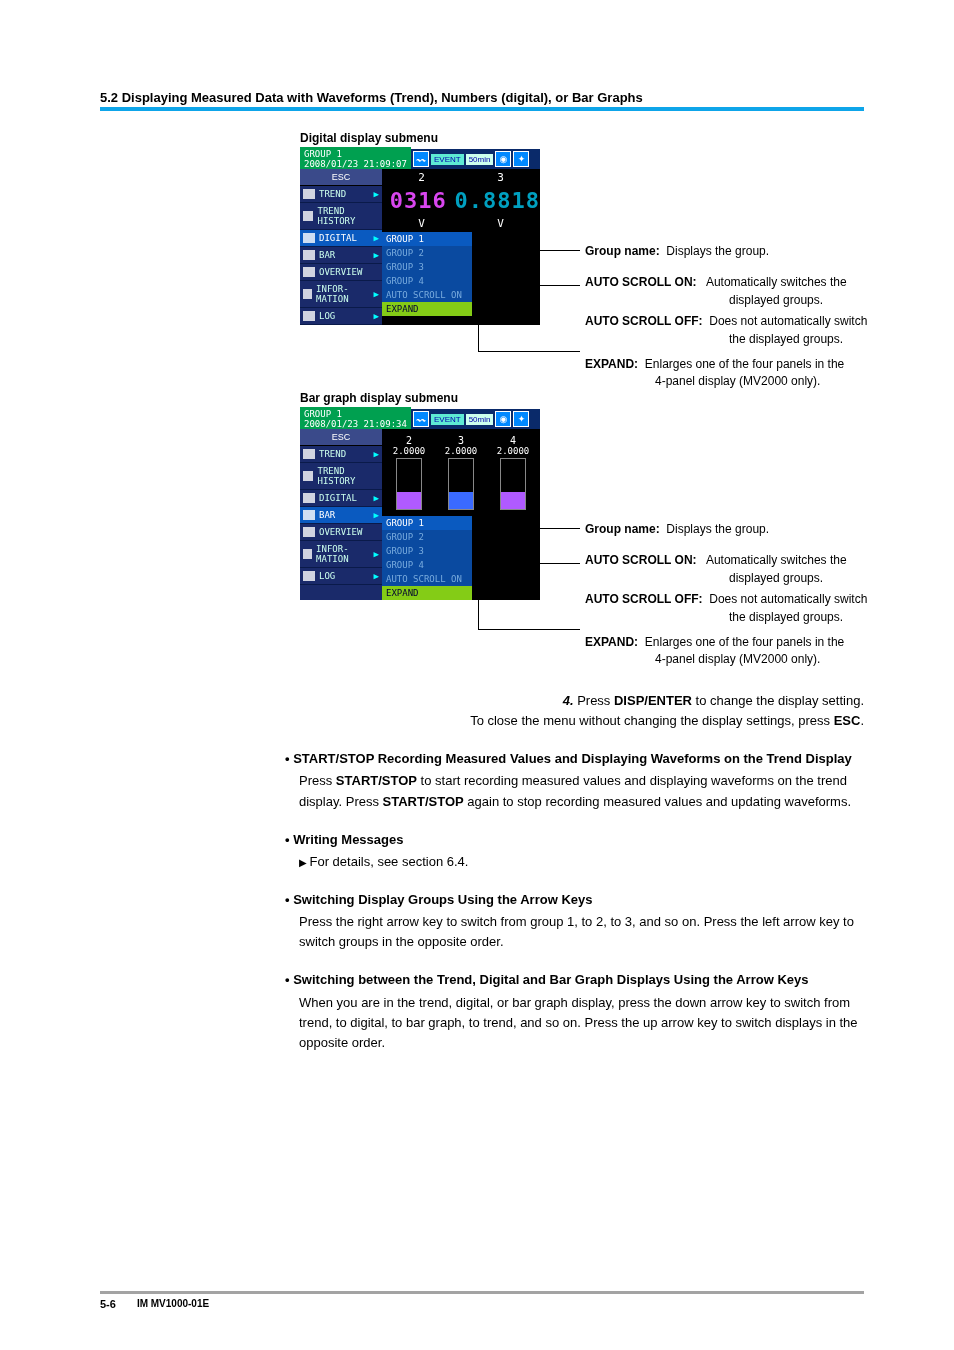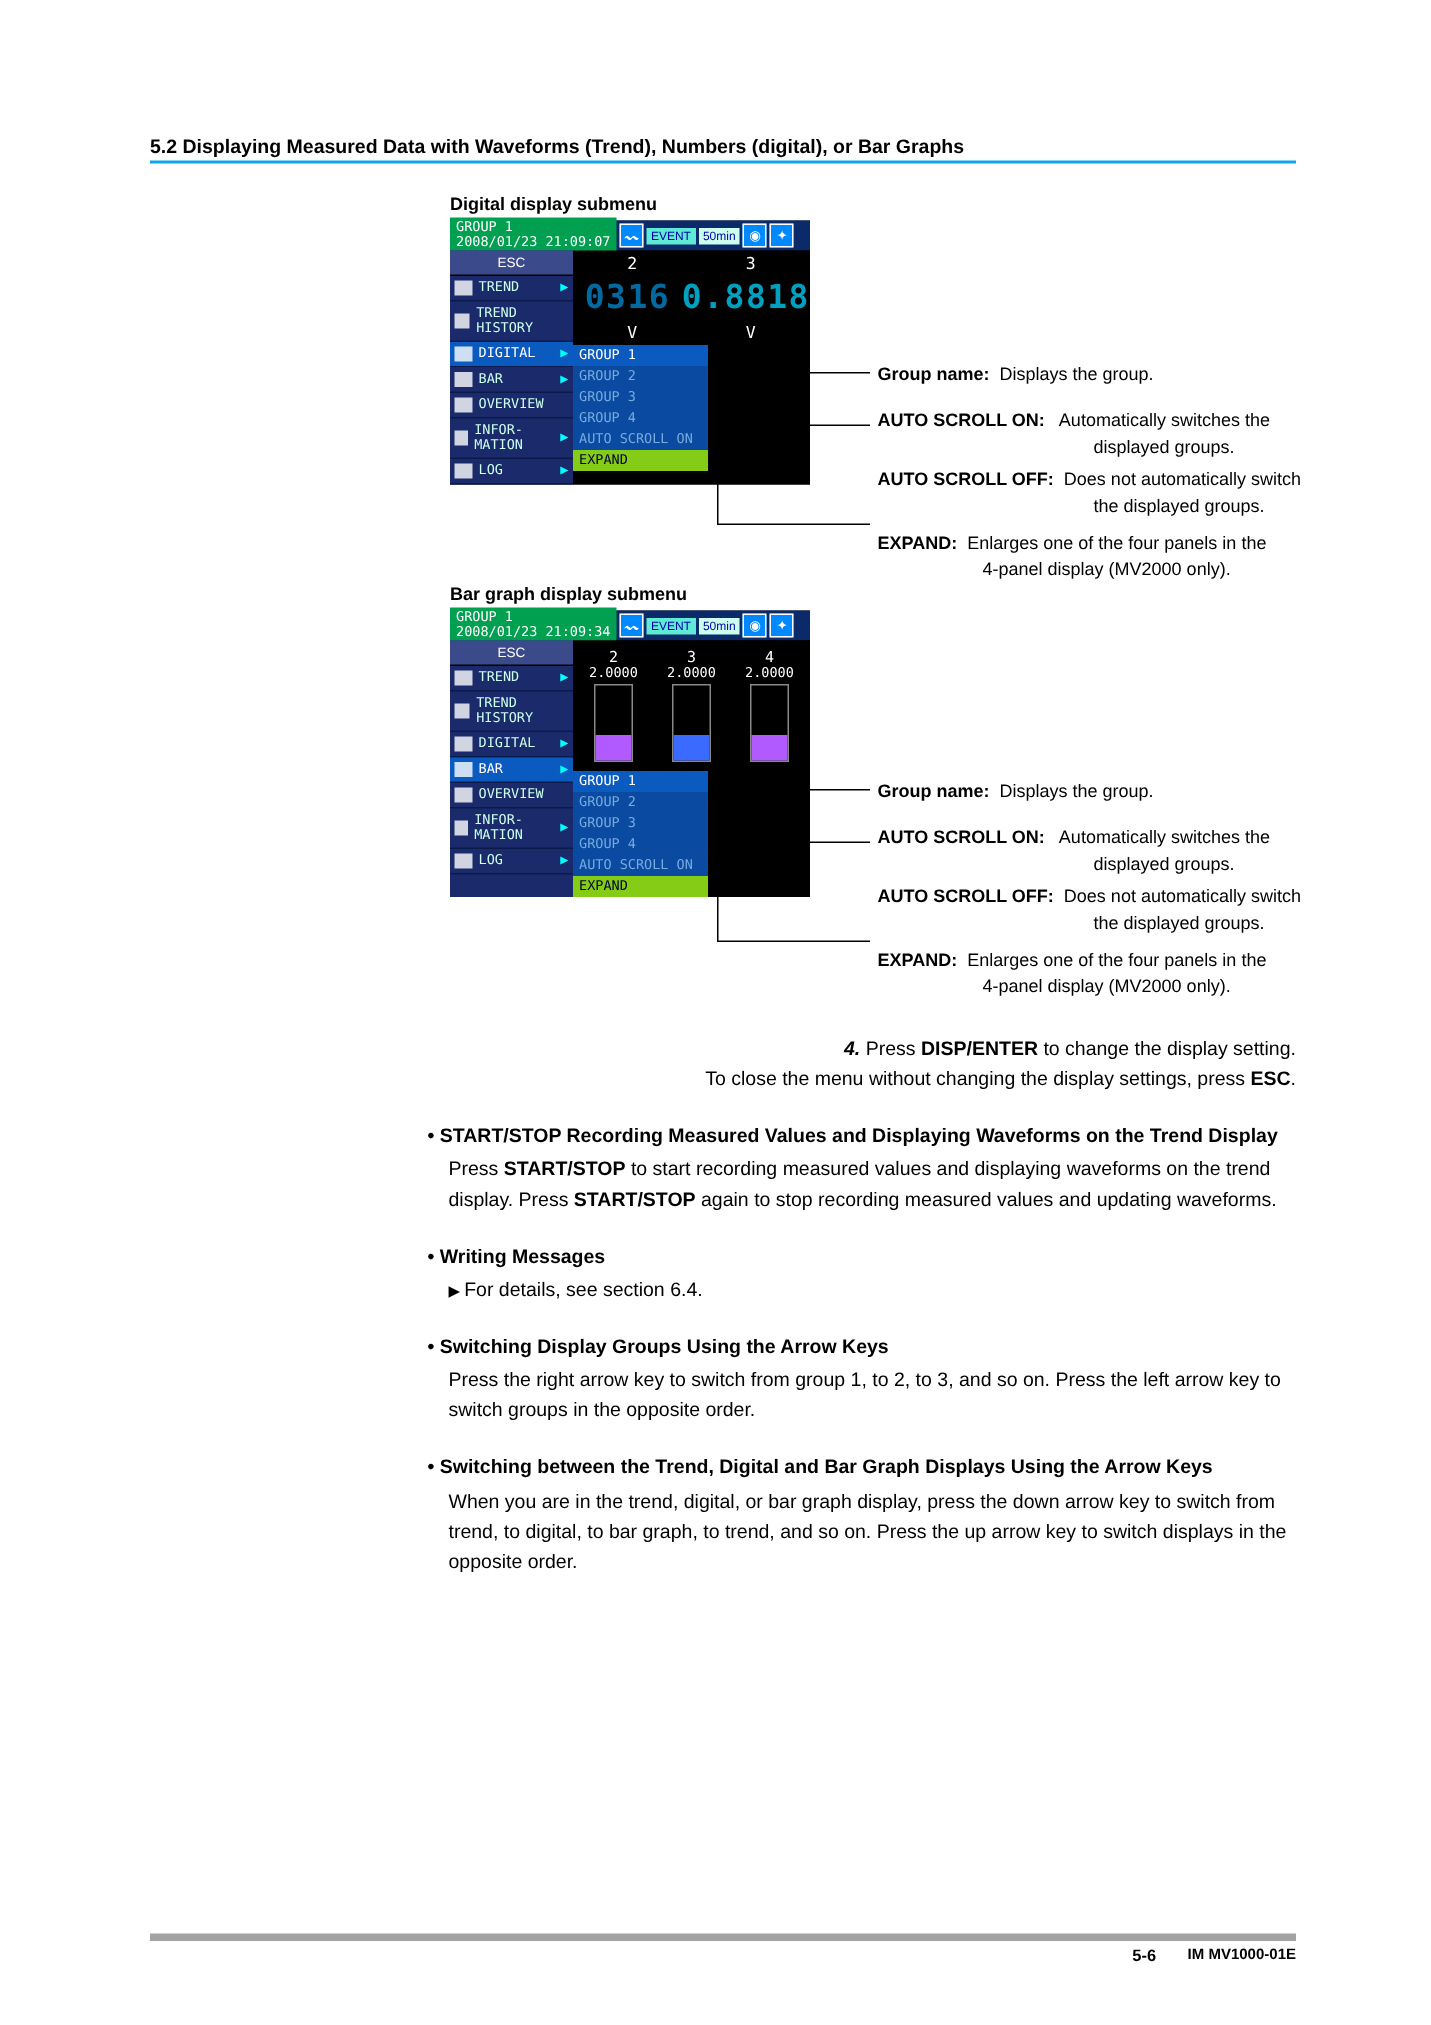--- a/index.html
+++ b/index.html
@@ -10,21 +10,21 @@
   }
   .page {
     padding: 90px 90px 40px 100px;
     box-sizing:border-box;
     width:954px;
     position:relative;
     min-height:1350px;
   }
   .section-head {
     font-weight:bold; font-size:13px;
-    border-bottom:2px solid #0ea5e9;
+    border-bottom:4px solid #0ea5e9;
     padding-bottom:2px; margin-bottom:20px;
   }
   .subhead { font-weight:bold; font-size:12px; margin-bottom:4px;}
   
   .shot {
     width:240px; position:relative; font-size:10px;
     background:#000; color:#0cf;
   }
   .titlebar {
     display:flex; align-items:center; background:#0a2a6a; color:#fff;
@@ -87,22 +87,22 @@
   .body-text { margin-left:185px; margin-top:20px; font-size:13px; line-height:1.55;}
   .step-n { font-style:italic; font-weight:bold; display:inline-block; width:24px;}
   ul.bul { list-style:none; padding:0; margin:0;}
   ul.bul > li { margin-top:18px;}
   ul.bul > li > .t::before { content:"•  "; font-weight:bold;}
   ul.bul > li > .t { font-weight:bold;}
   ul.bul > li .d { margin-top:2px; padding-left:14px;}
   .tri::before { content:"▶ "; font-size:10px;}
   .foot {
     position:absolute; bottom:40px; left:100px; right:90px;
-    border-top:5px solid #a3a3a3; padding-top:4px;
-    display:flex; justify-content:flex-end; font-size:11px;
+    border-top:3px solid #a3a3a3; padding-top:4px;
+    display:flex; justify-content:flex-start; font-size:11px;
   }
   .foot .l { font-weight:bold;}
   .foot .r { font-weight:bold; font-size:10px;padding-left:21px;}
   .shot-wrap { position:relative; margin-left:200px;}
   .shot .row2 { display:flex;}
 </style>
 </head>
 <body>
 
 <div class="page">
@@ -156,21 +156,21 @@
               <span>LOG</span>
               <span class="arrow">▶</span>
             </div>
         </div>
         <div class="body-digital">
           <div class="dig-row">
               <div class="dig-cell">2</div>
               <div class="dig-cell">3</div>
             </div>
           <div class="dig-row">
-              <div class="dig-cell big" style="color:#0369a1">0316</div>
+              <div class="dig-cell big" style="color:#d946ef">0316</div>
               <div class="dig-cell big" style="color:#00a0c0">0.8818</div>
             </div>
           <div class="dig-row">
               <div class="dig-cell unit">V</div>
               <div class="dig-cell unit">V</div>
             </div>
           <div style="position:relative; flex:1;">
             <div class="submenu" style="position:absolute; left:0; top:0;">
               <div class="head">GROUP 1</div>
               <div class="opt">GROUP 2</div>

